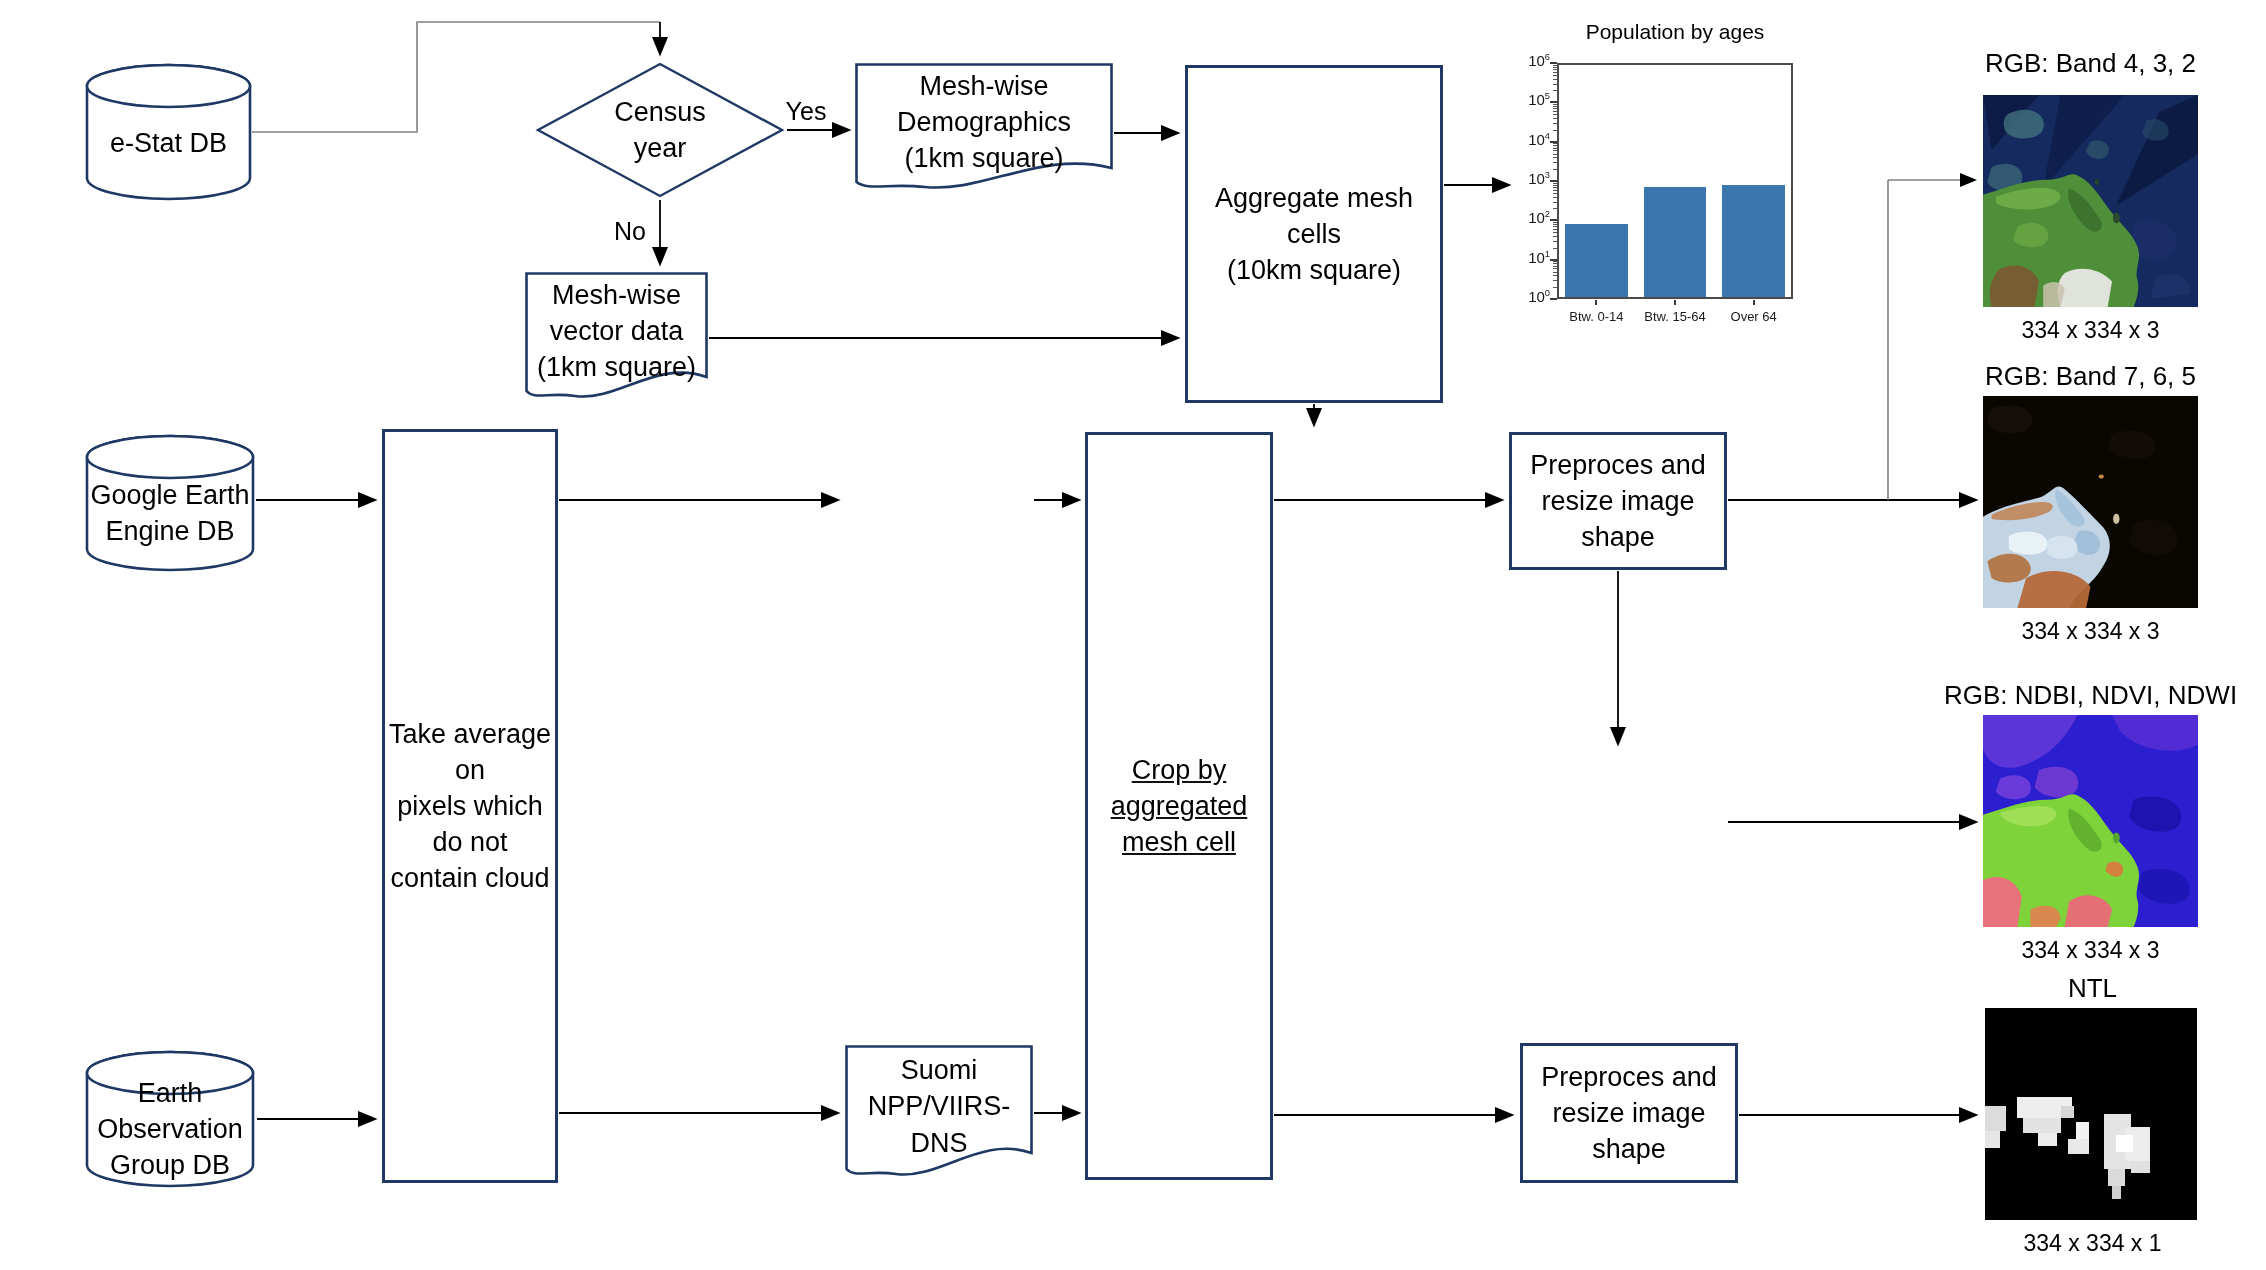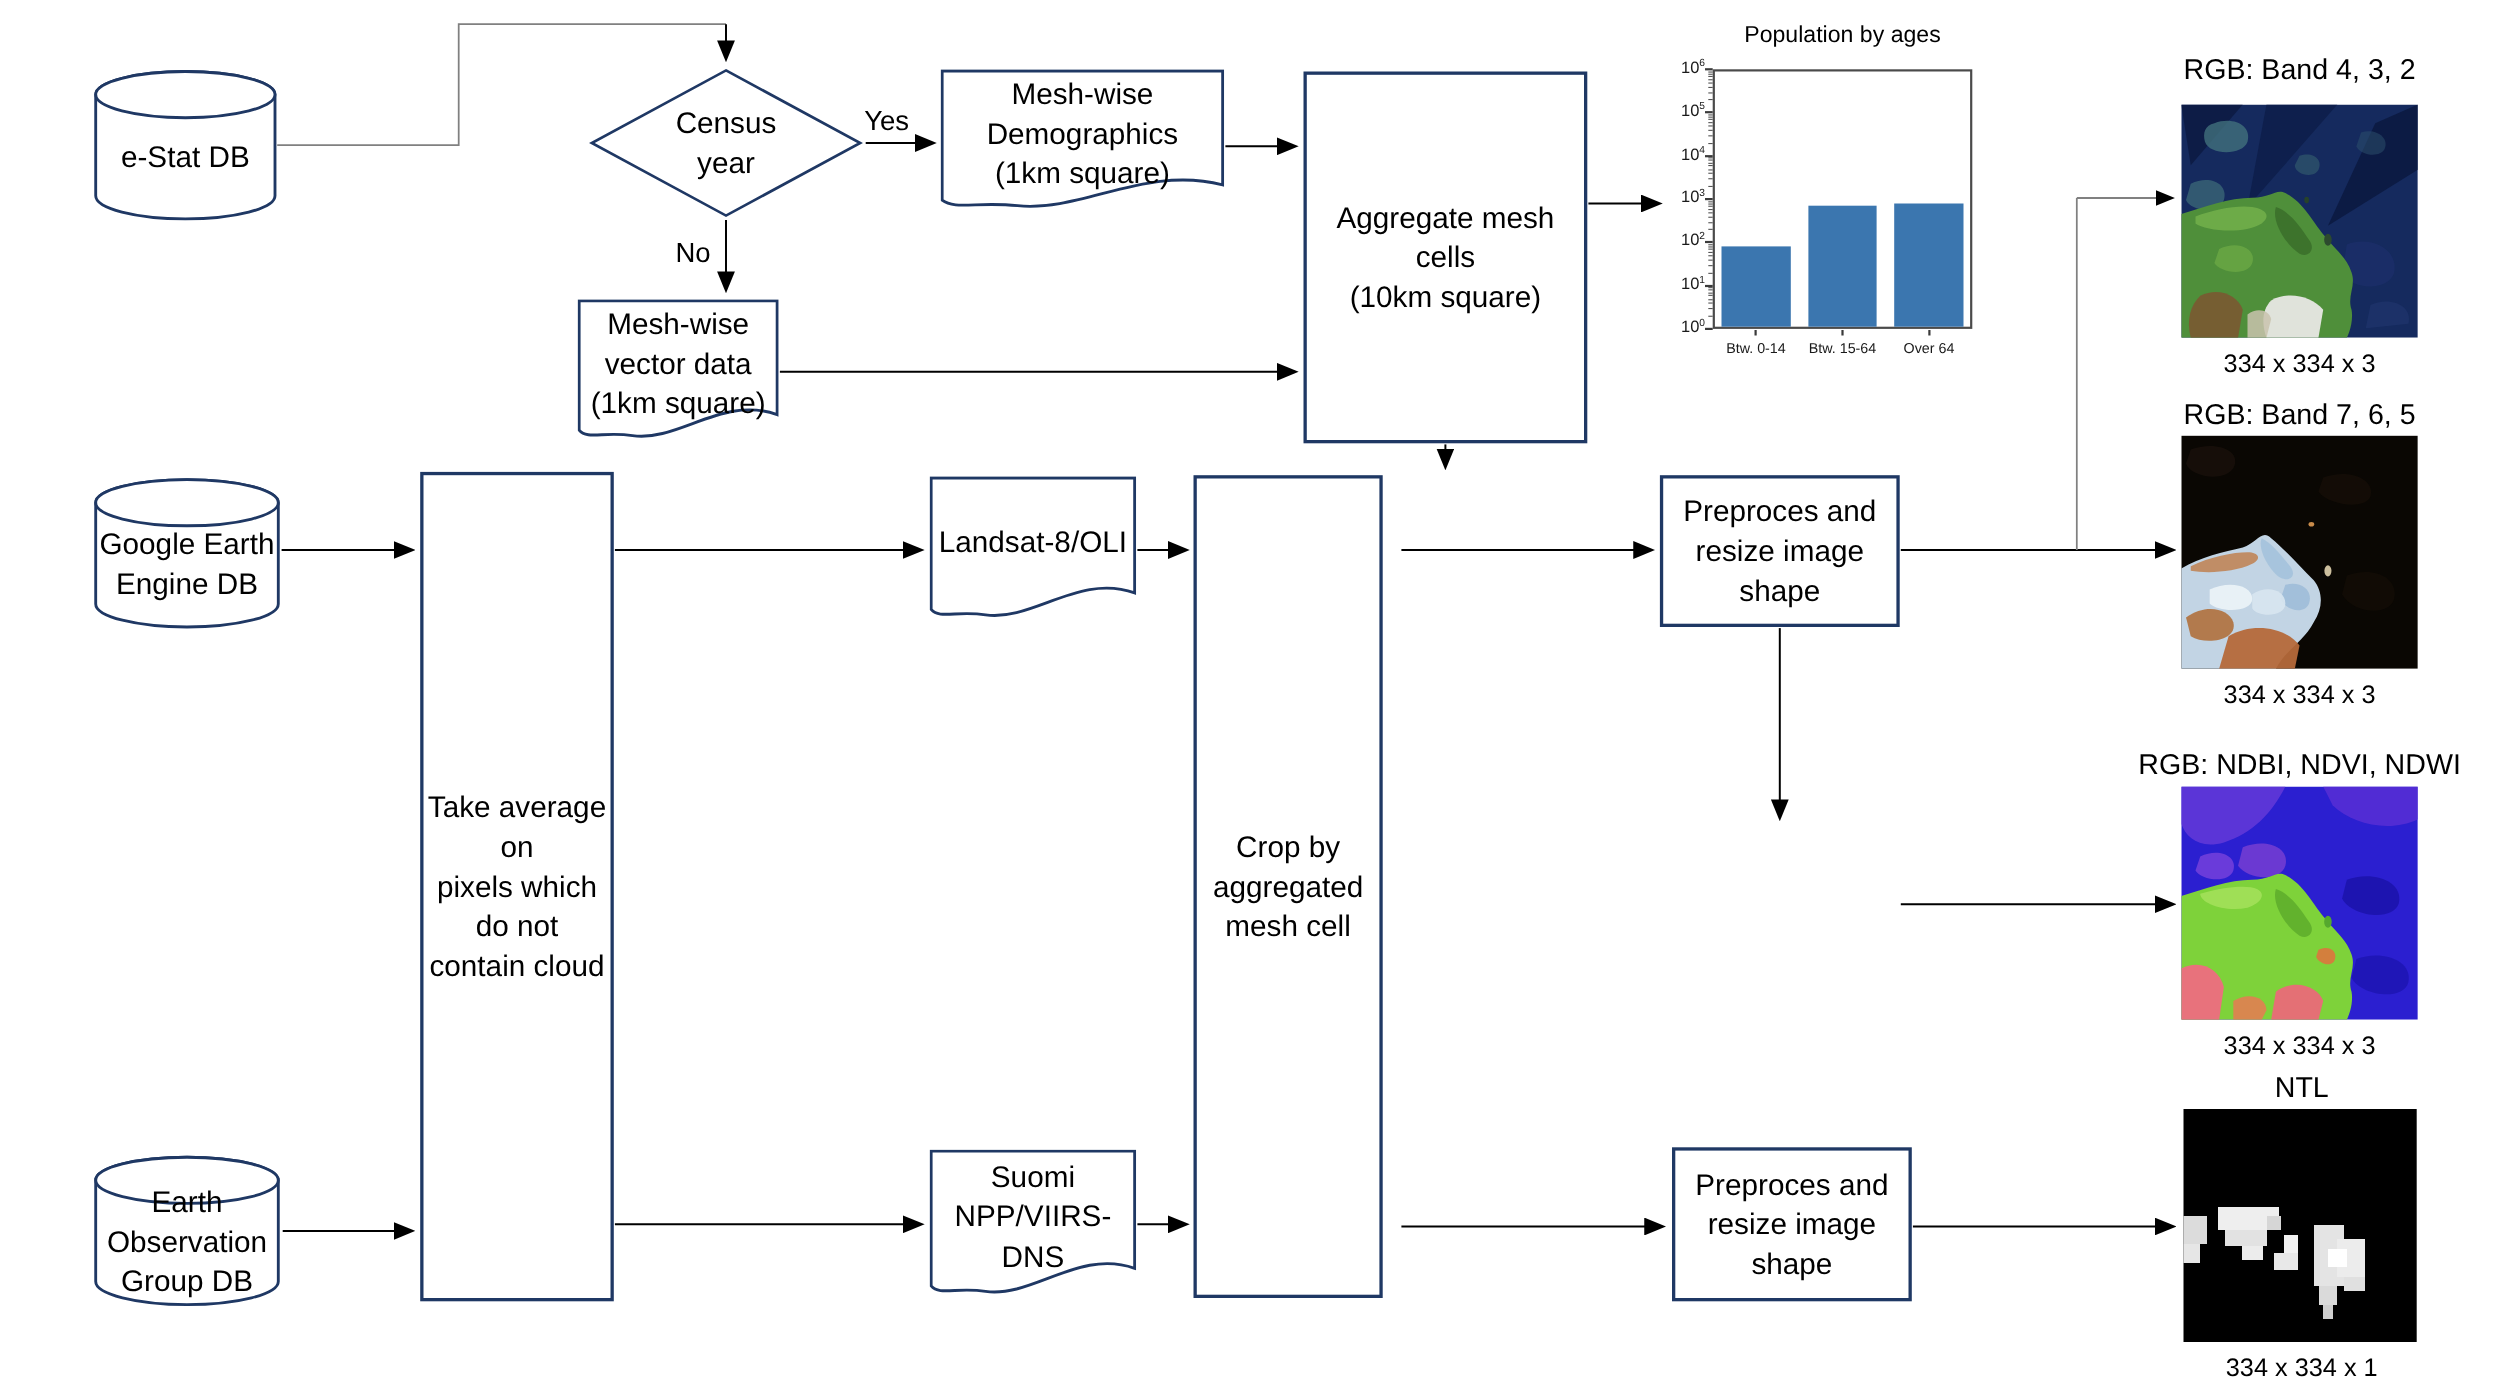--- a/index.html
+++ b/index.html
@@ -118,28 +118,22 @@
     <div class="lbl" style="top:57%;">Google Earth
 Engine DB</div>
   </div>
 
   <div class="node rect-node" style="left:382px;top:429px;width:176px;height:754px;">
     <div class="lbl">Take average on
 pixels which do not
 contain cloud</div>
   </div>
 
-  <div class="node shape-node" style="left:845px;top:433px;width:188px;height:136px;">
-    <svg width="188" height="136" viewBox="0 0 188 136">
-      <path d="M1.5,1.5 H186.5 V106 C136,88 94,132 51,126 C25,122 9,130 1.5,121 Z" fill="#fff" stroke="#1f3864" stroke-width="2.6"></path>
-    </svg>
-    <div class="lbl" style="top:44%;">Landsat-8/OLI</div>
-  </div>
-
-  <div class="node rect-node" style="left:1085px;top:432px;width:172px;height:748px;">
+
+  <div class="node rect-node" style="left:1085px;top:432px;width:188px;height:748px;text-decoration:underline;">
     <div class="lbl">Crop by aggregated
 mesh cell</div>
   </div>
 
   <div class="node rect-node" style="left:1509px;top:432px;width:218px;height:138px;">
     <div class="lbl">Preproces and
 resize image shape</div>
   </div>
 
 

